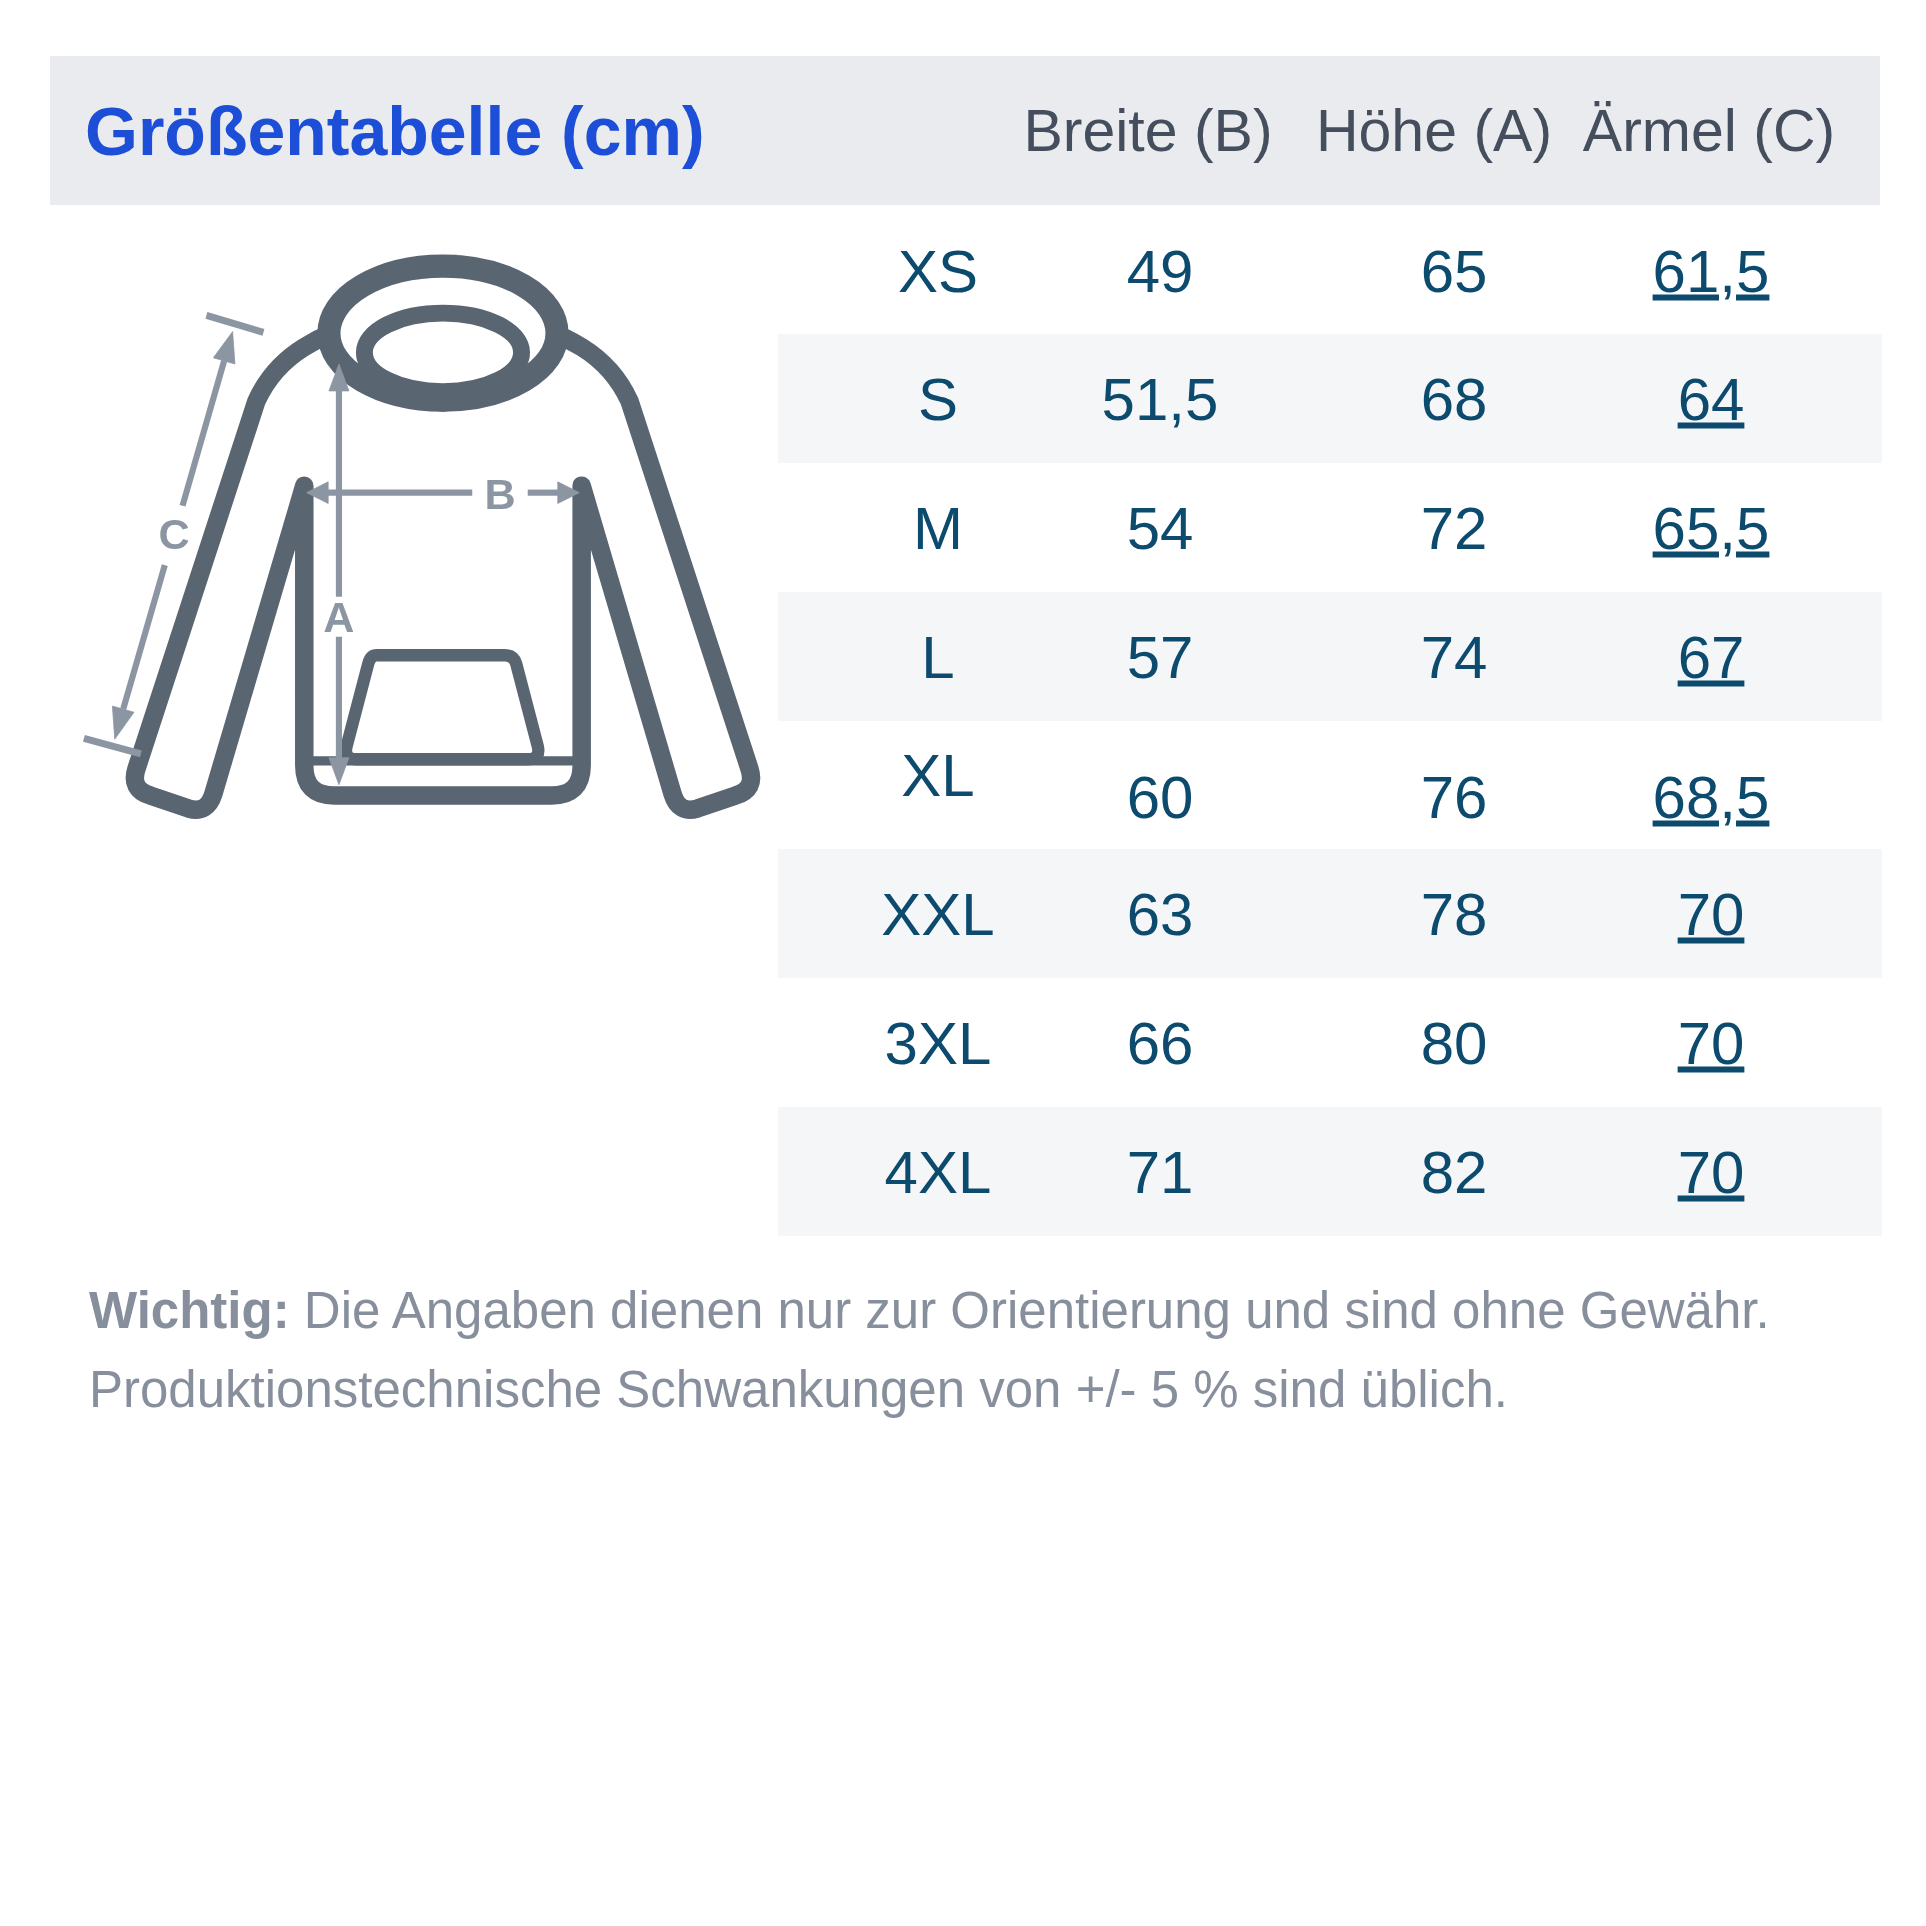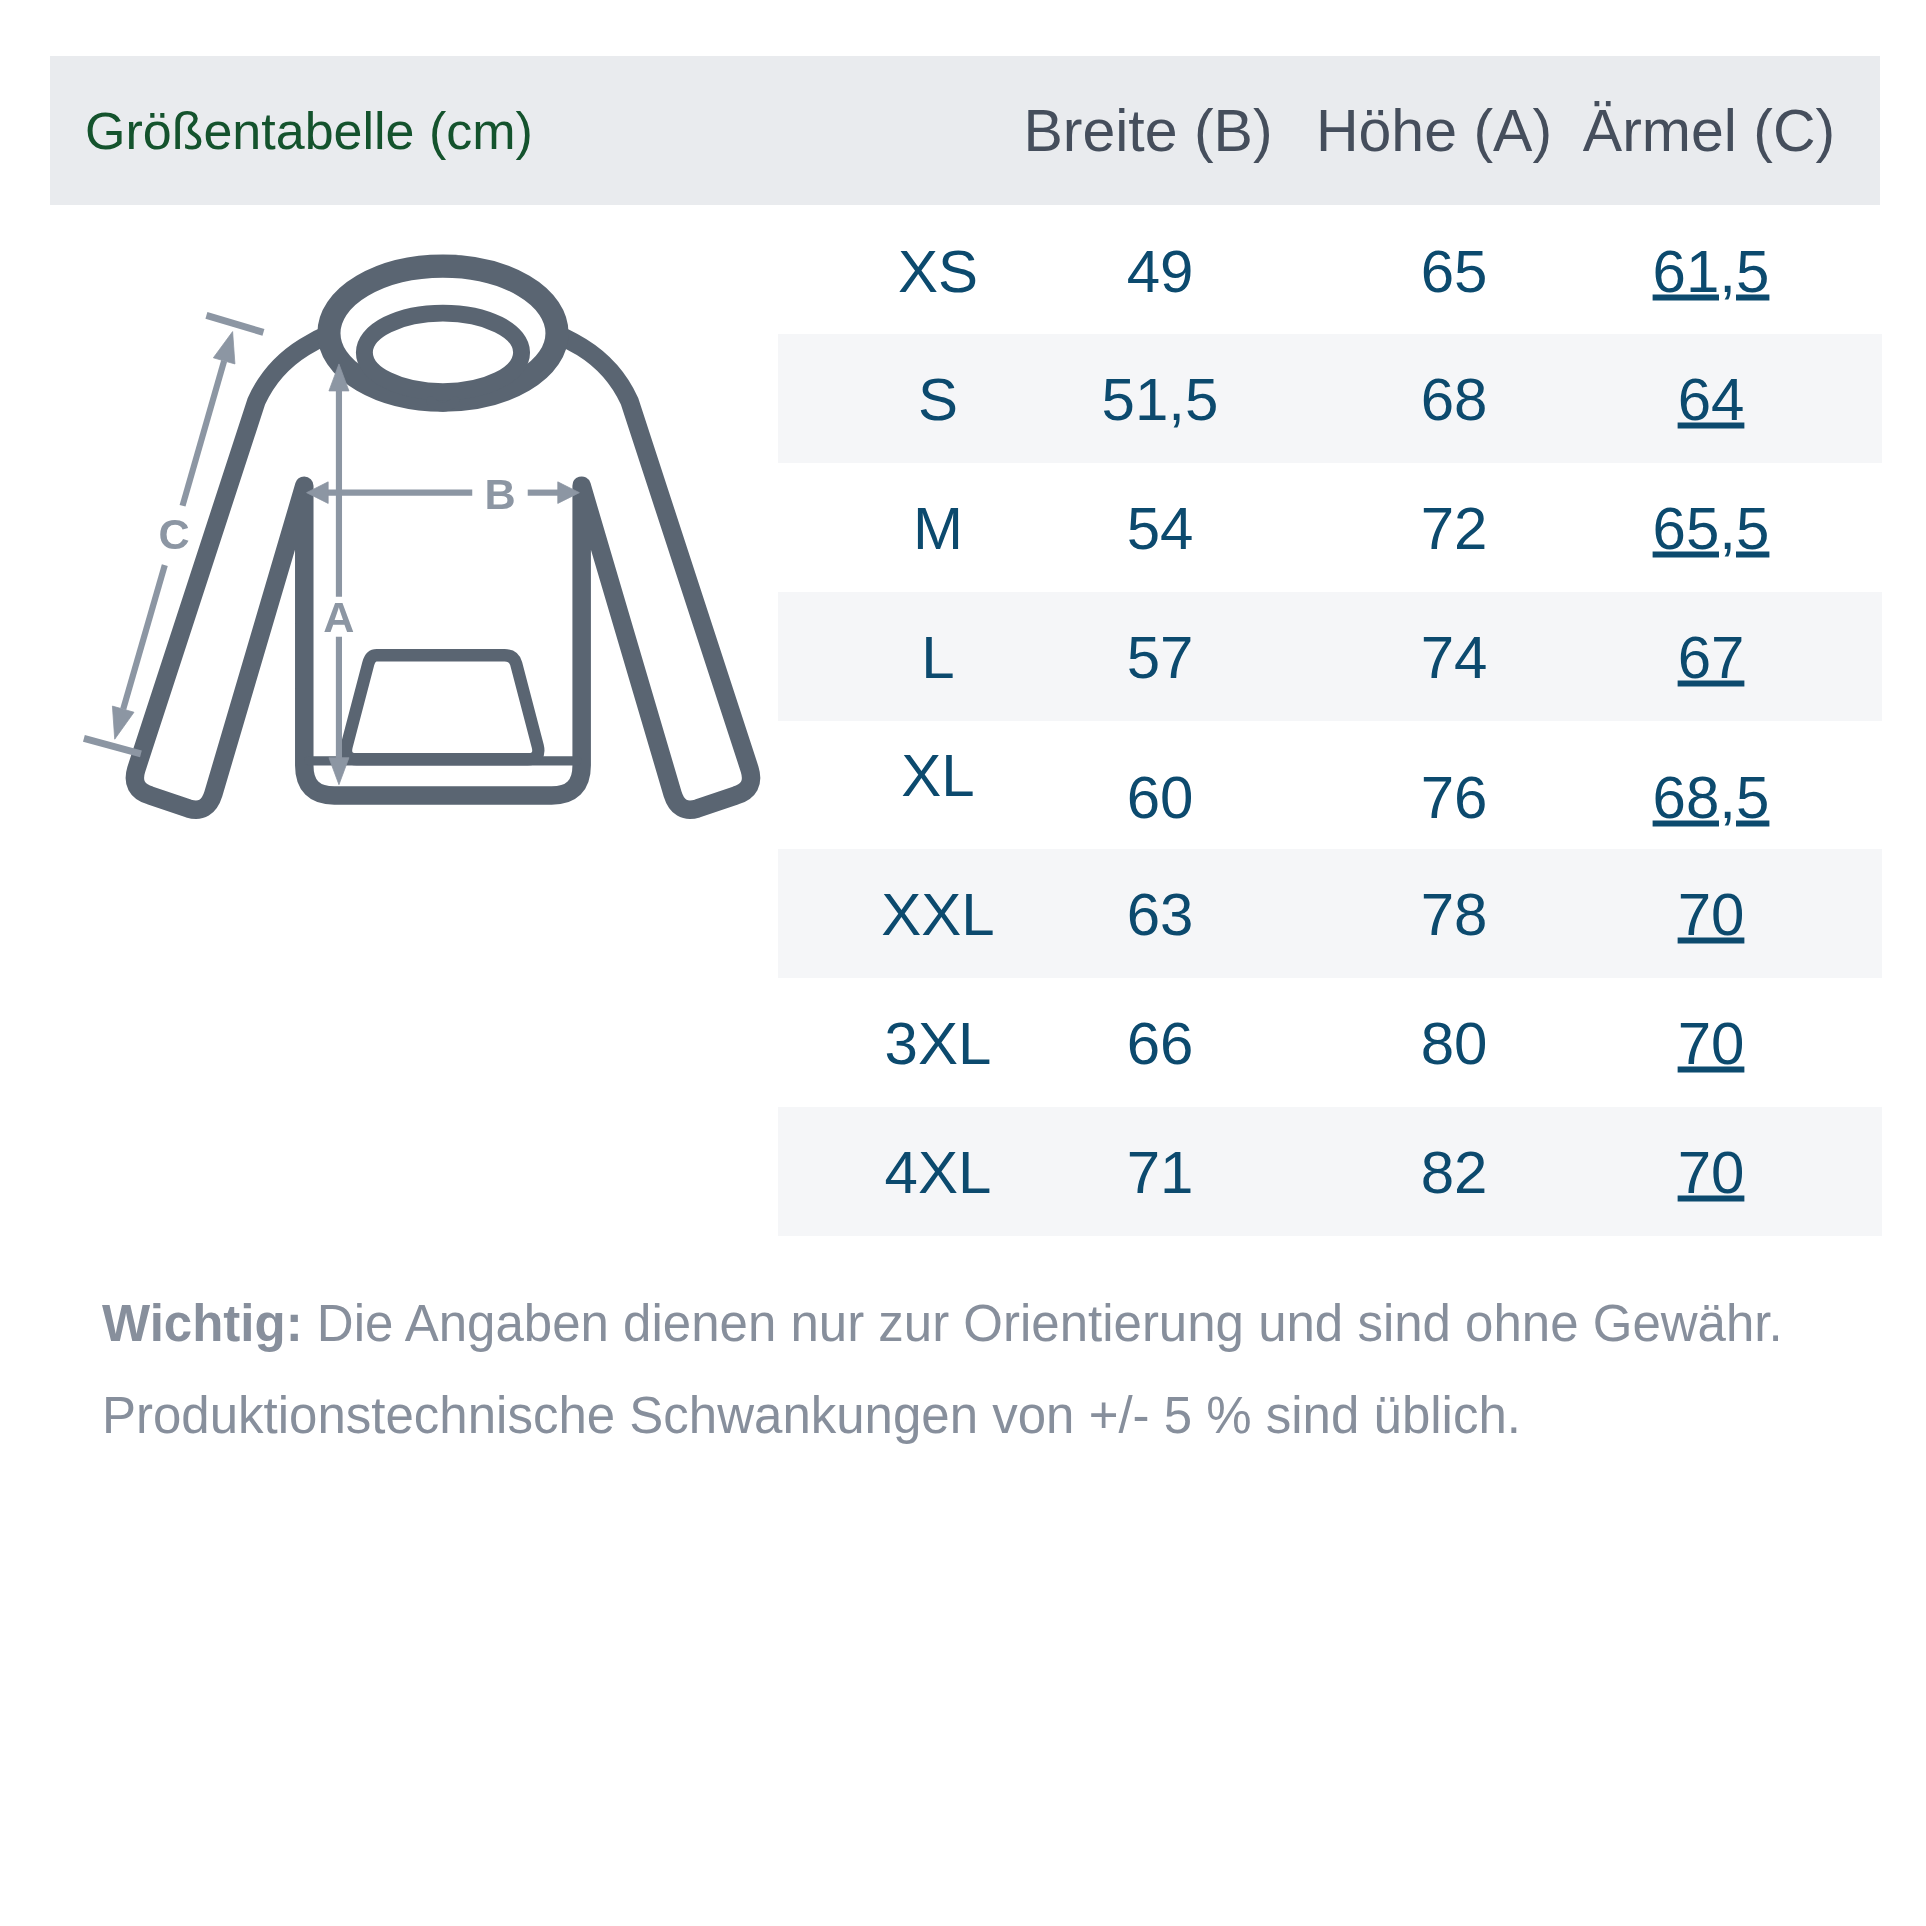--- a/index.html
+++ b/index.html
@@ -2,21 +2,21 @@
 <html style="font-size:12.3px"><head>
 <meta charset="utf-8">
 <style>
   html,body{margin:0;padding:0;background:#ffffff;}
   body{width:1926px;height:1926px;position:relative;font-family:"Liberation Sans","DejaVu Sans",sans-serif;}
   .canvas{position:absolute;left:0;top:0;width:1926px;height:1926px;background:#ffffff;overflow:hidden;}
 
   
   .header-band{position:absolute;left:50px;top:56px;width:1830px;height:149px;background:#e9ebee;}
   .title{position:absolute;left:35px;top:50%;transform:translateY(-50%);
-         font-size:52px;font-weight:400;color:#14532d;white-space:nowrap;}
+         font-size:68px;font-weight:700;color:#1d4ed8;white-space:nowrap;}
   .col-header{position:absolute;top:50%;transform:translate(-50%,-50%);
          font-size:59px;font-weight:400;color:#454e5c;white-space:nowrap;}
   .col-b{left:1098px;} .col-h{left:1384px;} .col-c{left:1659px;}
 
   
   .row{position:absolute;left:0;width:1926px;height:129px;}
   .stripe{position:absolute;left:778px;top:0;width:1104px;height:100%;background:#f5f6f8;}
   .cell{position:absolute;top:50%;transform:translate(-50%,-50%);
         font-size:60px;color:#0c4a6e;white-space:nowrap;}
   .cell.size{left:938px;}
@@ -26,21 +26,21 @@
   .row.offset .cell.size{margin-top:-10px;}
   .row.offset .cell.v1,.row.offset .cell.v2,.row.offset .cell.v3{margin-top:12.3px;}
 
   
   .diagram{position:absolute;left:50px;top:216px;width:732px;height:655px;}
   .dim-label{font-family:"Liberation Sans","DejaVu Sans",sans-serif;font-size:56px;font-weight:700;fill:#8c96a3;}
 
   
   .footer{position:absolute;left:86px;top:1270px;width:1795px;color:#878f9c;
           font-size:51px;line-height:76px;}
-  .footer p{margin:16px;}
+  .footer p{margin:3px;}
   .footer b{font-weight:700;color:#878f9c;}
 </style>
 </head>
 <body>
 
 <div class="canvas">
 
   <div class="header-band">
     <div class="title">Größentabelle (cm)</div>
     <div class="col-header col-b">Breite (B)</div>

